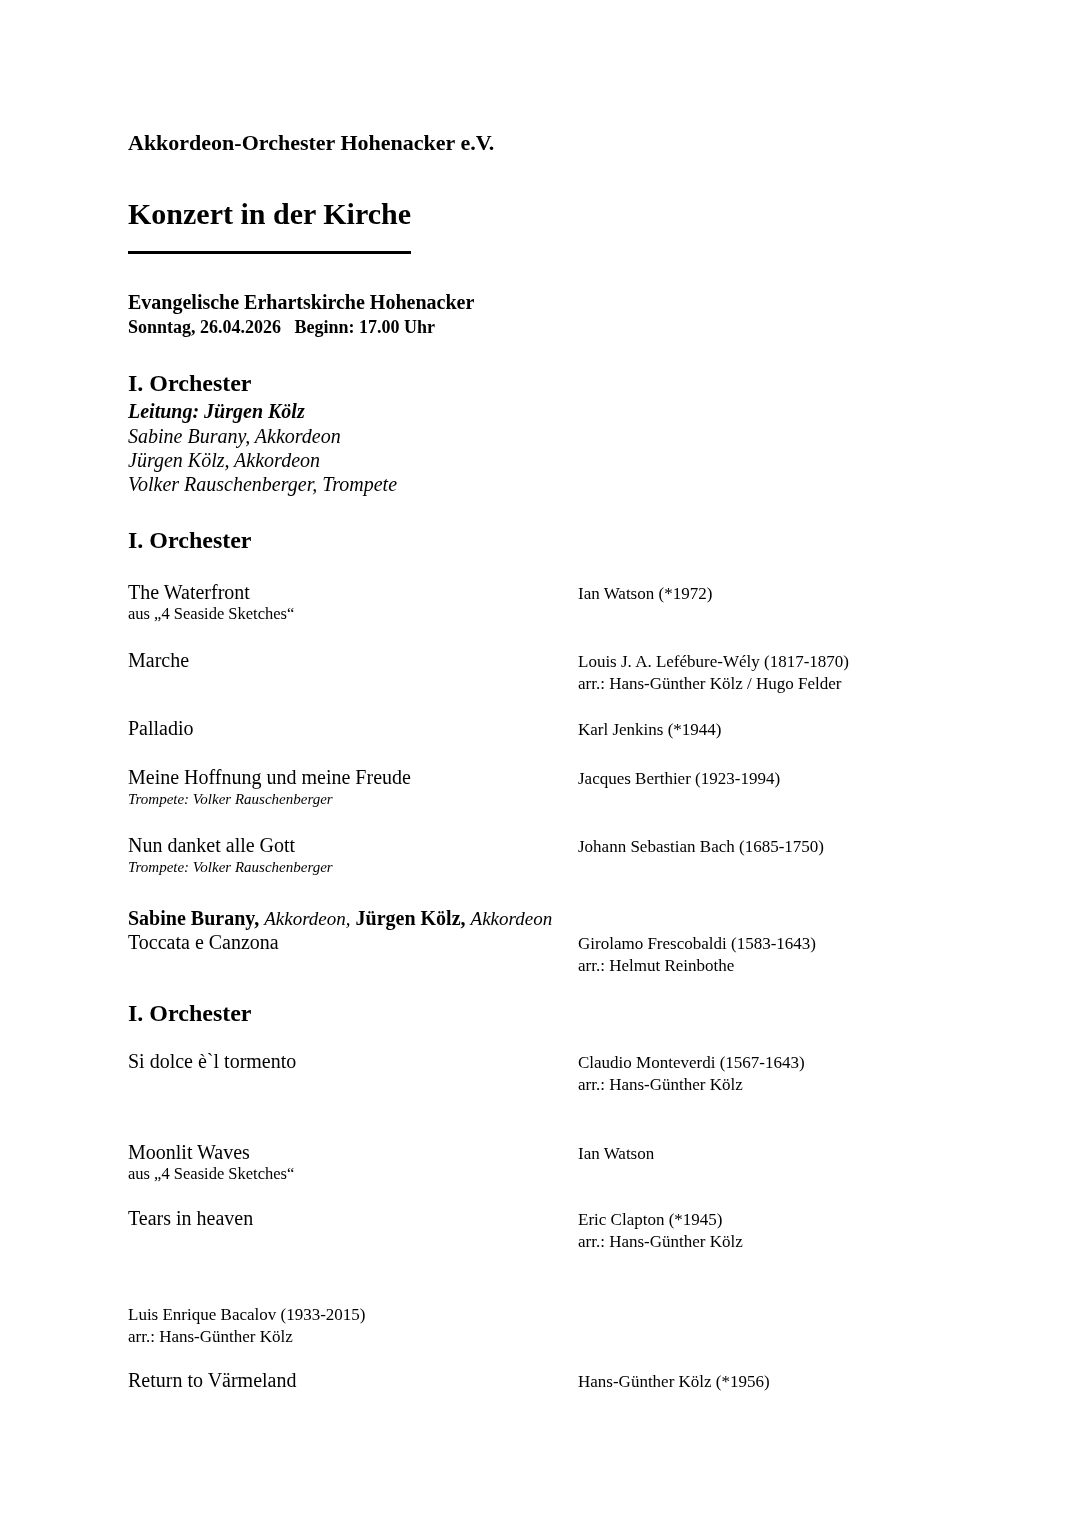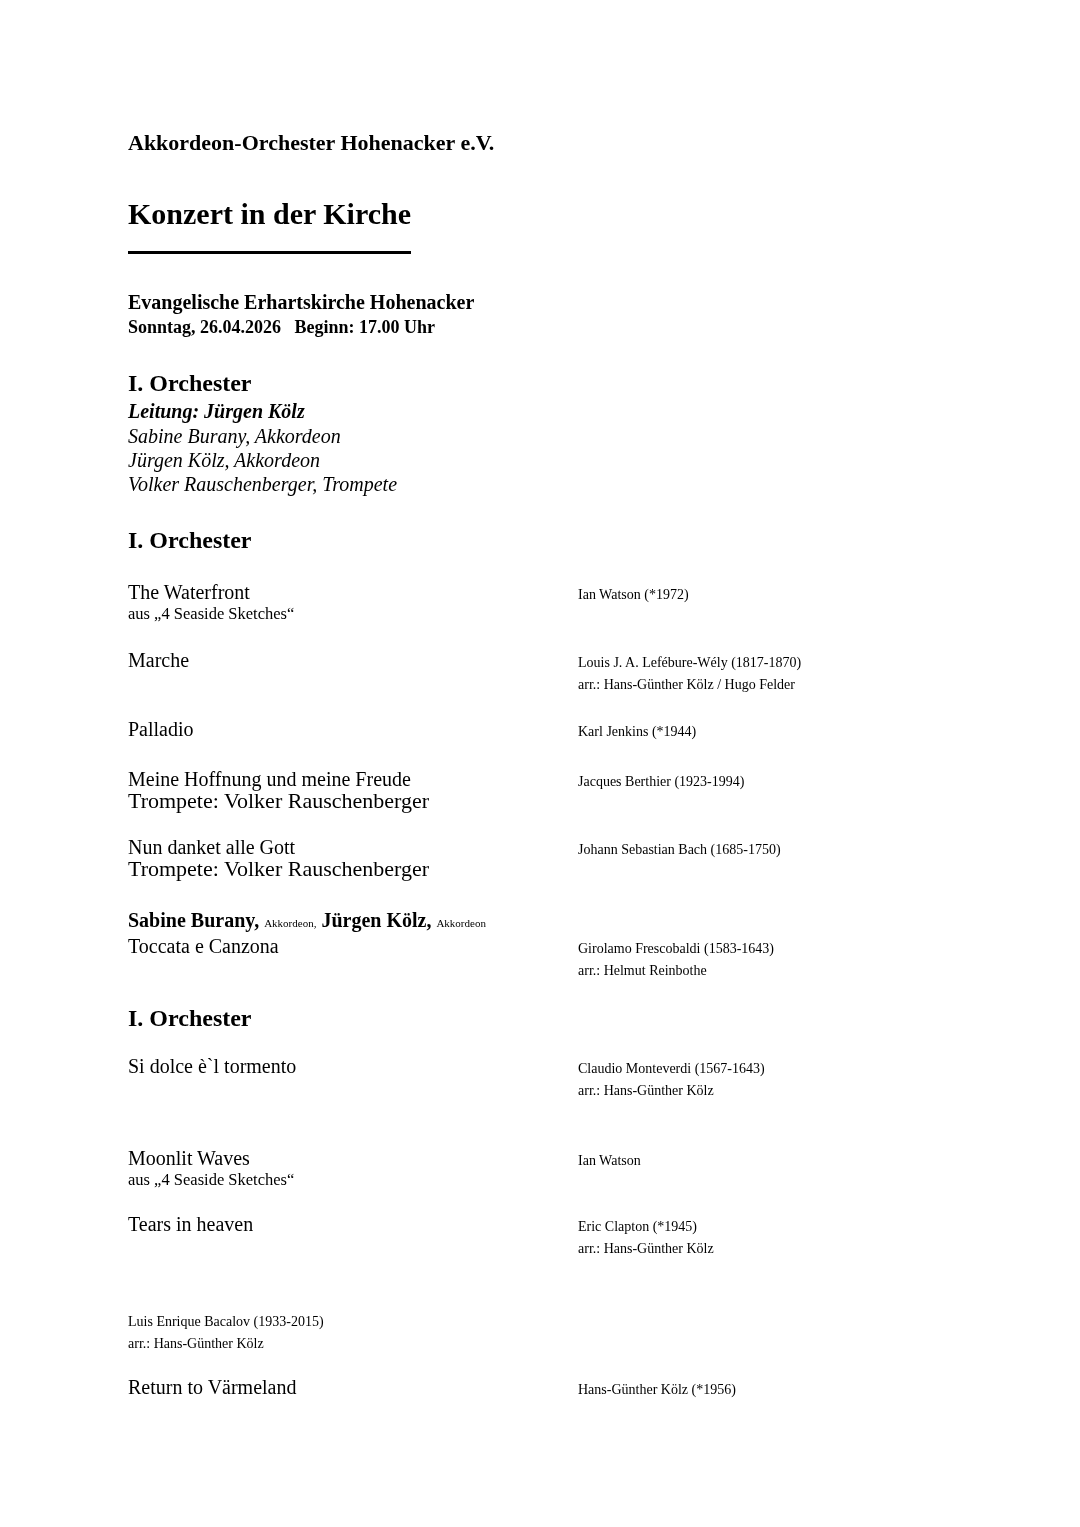--- a/index.html
+++ b/index.html
@@ -73,33 +73,34 @@
   .row-right { flex: 1; }
   .item-title {
     font-size: 20px;
     line-height: 23px;
   }
   .item-subtitle {
     font-size: 16.5px;
     line-height: 20px;
   }
   .item-subtitle.italic {
-    font-size: 22px;
+    font-size: 15px;
+    font-style: italic;
   }
   .composer, .arranger {
-    font-size: 14px;
+    font-size: 17px;
     line-height: 22px;
   }
   .duo-heading {
     font-size: 20px;
     line-height: 24px;
     margin-top: 29px;
   }
   .duo-name { font-weight: bold; }
-  .duo-instrument { font-size: 11px; }
+  .duo-instrument { font-size: 19px; font-style: italic; }
   .mt27 { margin-top: 25px; }
   .mt22 { margin-top: 22px; }
   .mt25 { margin-top: 25px; }
   .mt45 { margin-top: 45px; }
   .mt23 { margin-top: 23px; }
   .mt51 { margin-top: 51px; }
   .mt21 { margin-top: 21px; }
 </style>
 </head>
 <body>

